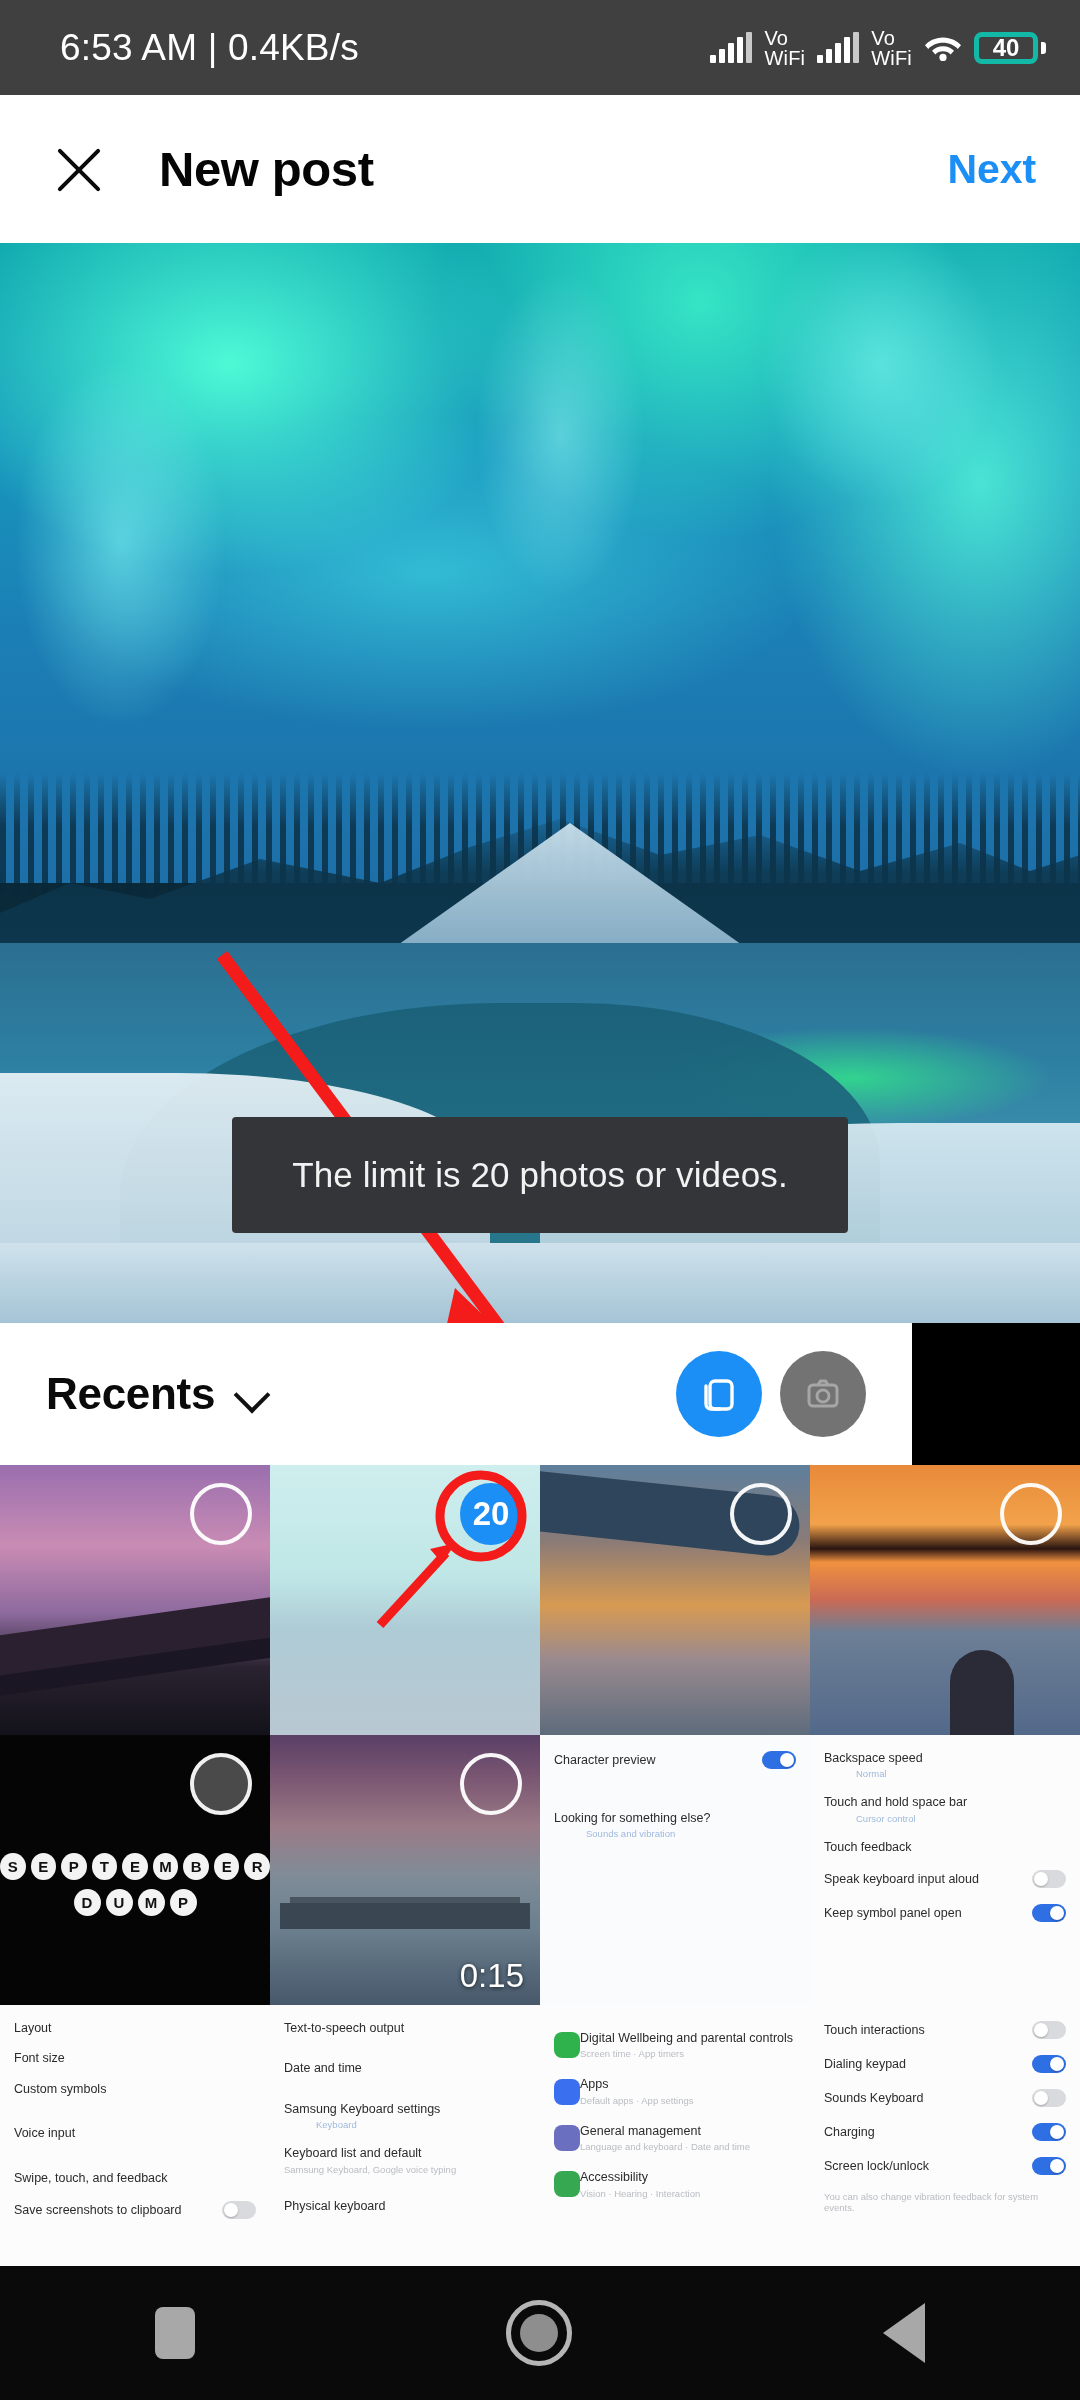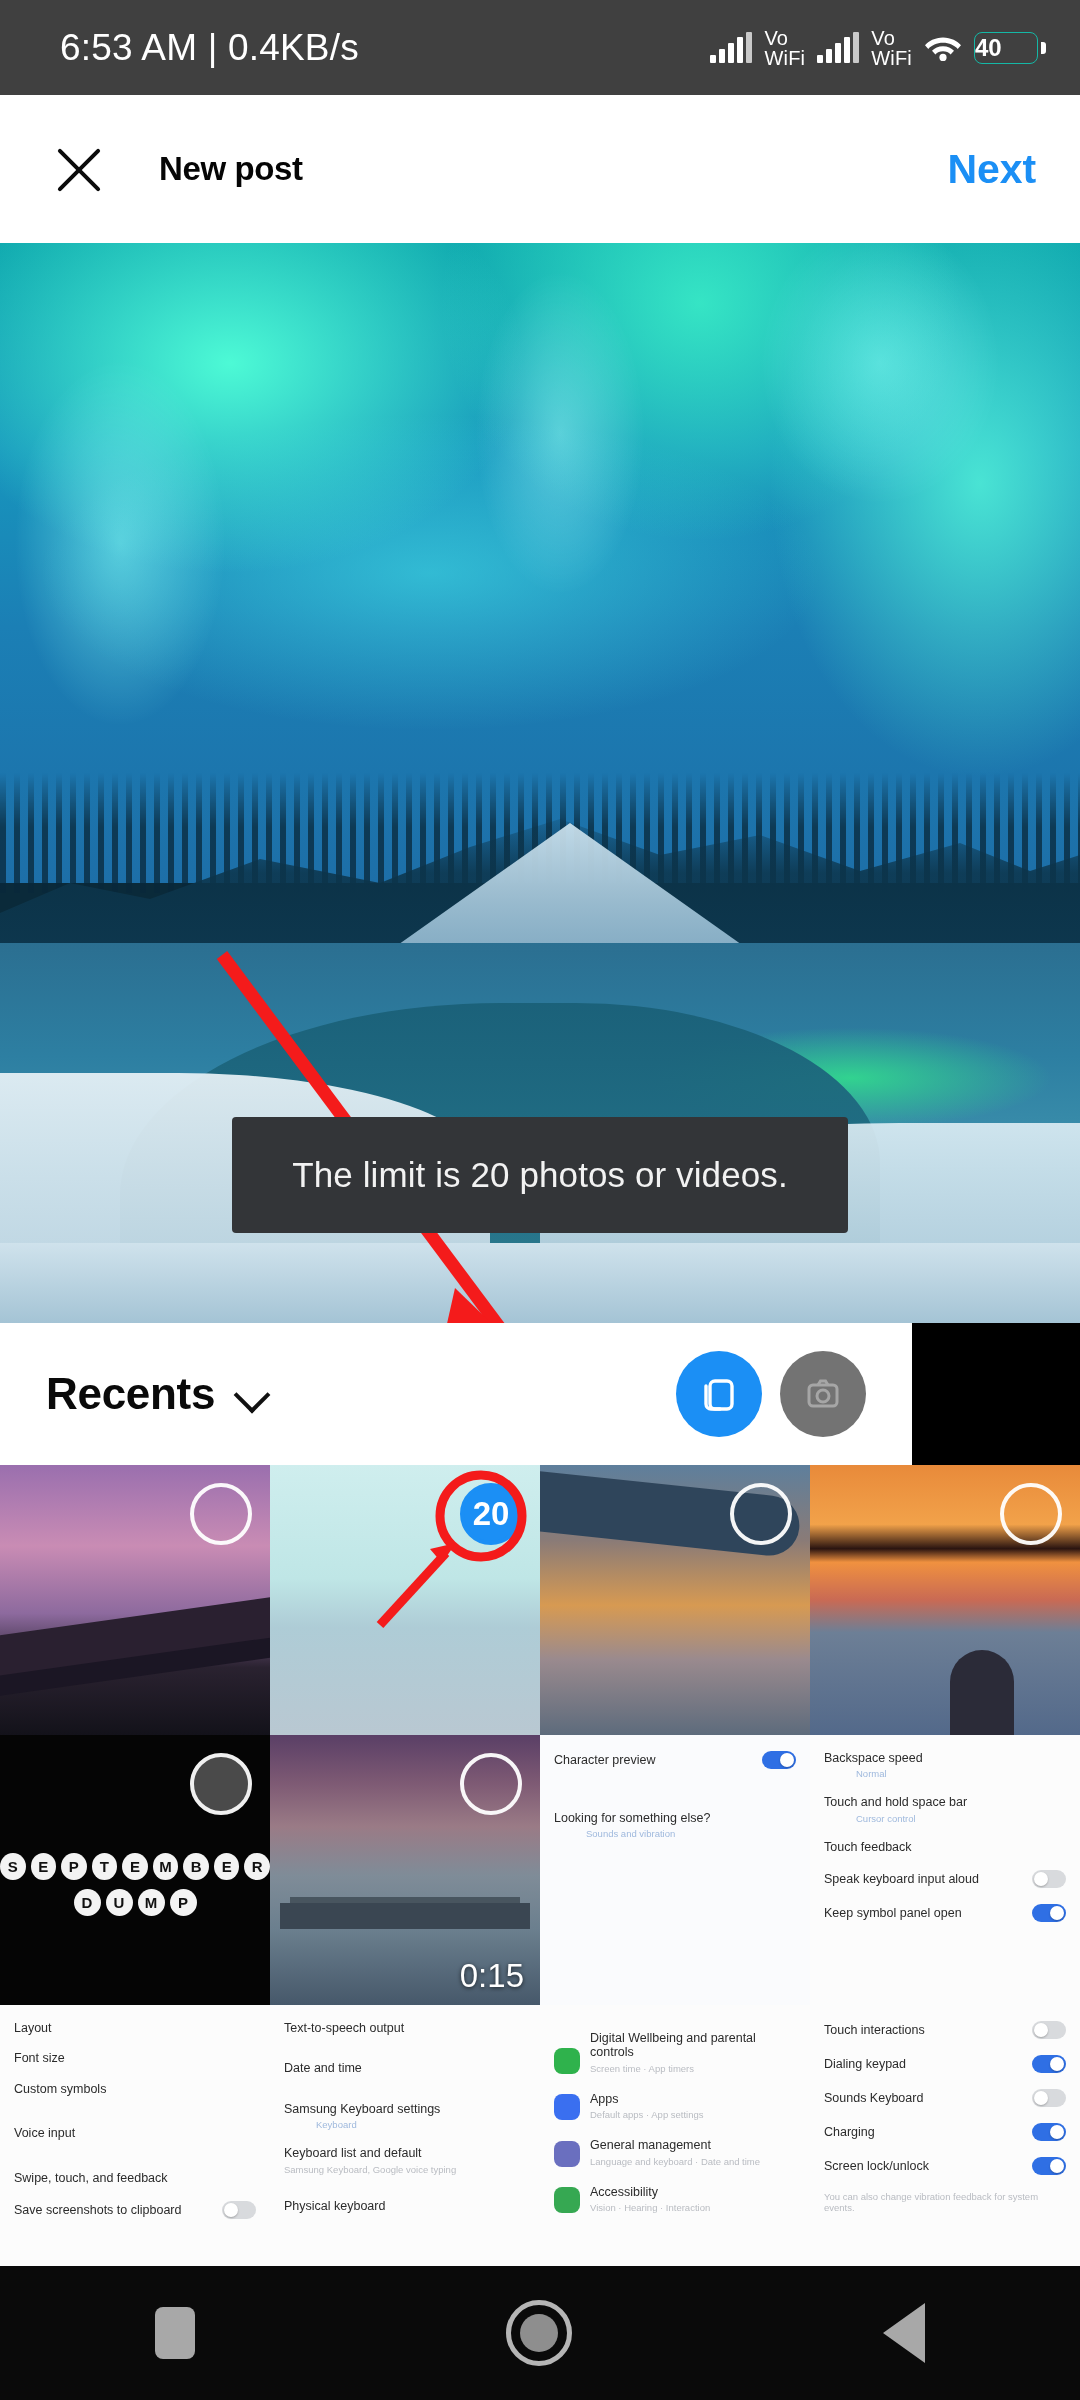--- a/index.html
+++ b/index.html
@@ -24,35 +24,35 @@
   .sig.dim i:nth-child(1){background:#fff;}
 
   .volte { color:#fff; font-size:20px; line-height:1.0; text-align:left;
     font-weight:500; letter-spacing:.2px; }
   .volte b{display:block;font-weight:500;}
 
   .wifi { position:relative; width:38px; height:29px; }
   .wifi svg { display:block; }
 
   .batt { position:relative; display:flex; align-items:center; }
-  .batt-body { width:64px; height:32px; border:1px solid #14b8a6; border-radius:8px;
-    display:flex; align-items:center; justify-content:flex-start; }
+  .batt-body { width:64px; height:32px; border:5px solid #14b8a6; border-radius:8px;
+    display:flex; align-items:center; justify-content:center; }
   .batt-num { color:#fff; font-size:24px; font-weight:600; letter-spacing:0; }
   .batt-cap { width:5px; height:12px; background:#fff; border-radius:0 3px 3px 0;
     margin-left:3px; }
 
   
   .appbar { position:absolute; left:0; top:95px; width:1080px; height:148px;
     background:#fff; display:flex; align-items:center; padding:0 44px; }
   .close-btn { width:70px; height:70px; position:relative; flex:0 0 auto; }
   .close-btn:before, .close-btn:after { content:""; position:absolute; left:6px; top:34px;
     width:58px; height:4px; background:#0b0b0b; border-radius:2px; }
   .close-btn:before { transform:rotate(45deg); }
   .close-btn:after  { transform:rotate(-45deg); }
-  .appbar-title { font-size:33px; font-weight:700; color:#050505; margin-left:45px;
+  .appbar-title { font-size:49px; font-weight:700; color:#050505; margin-left:45px;
     letter-spacing:-.4px; }
   .next-btn { margin-left:auto; font-size:41px; font-weight:600; color:#1b8ff5;
     letter-spacing:-.1px; }
 
   
   .preview { position:absolute; left:0; top:243px; width:1080px; height:1080px;
     overflow:hidden; background:#0a2a3a; }
   .aurora { position:absolute; inset:0; }
   .sky { position:absolute; left:0; top:0; width:1080px; height:640px;
     background:
@@ -157,21 +157,21 @@
   .s-flex { display:flex; align-items:center; justify-content:space-between; gap:20px; }
   .tg { width:34px; height:18px; border-radius:10px; background:#d8dadd; position:relative;
     flex:0 0 auto; }
   .tg:after { content:""; position:absolute; top:2px; left:2px; width:14px; height:14px;
     border-radius:50%; background:#fff; box-shadow:0 1px 2px rgba(0,0,0,.25); }
   .tg.on { background:#2f6fe4; }
   .tg.on:after { left:18px; }
   .ic { width:26px; height:26px; border-radius:8px; flex:0 0 auto; }
   .ic.green { background:#2fb24c; } .ic.blue { background:#3a6ff0; }
   .ic.purple { background:#6a6fbf; } .ic.green2 { background:#36a852; }
-  .s-ico-row { display:flex; align-items:flex-end; gap:10px; margin-bottom:18px; }
+  .s-ico-row { display:flex; align-items:center; margin-bottom:18px; }
 
   
   .navbar { position:absolute; left:0; top:2266px; width:1080px; height:134px;
     background:#0a0a0a; display:flex; align-items:center; justify-content:space-around; }
   .nav-sq { width:40px; height:52px; background:#a8a8a8; border-radius:8px; }
   .nav-ci { width:66px; height:66px; border-radius:50%; border:5px solid #b5b5b5;
     display:flex; align-items:center; justify-content:center; }
   .nav-ci i { width:38px; height:38px; border-radius:50%; background:#8e8e8e; display:block; }
   .nav-tri { width:0; height:0; border-top:30px solid transparent; border-bottom:30px solid transparent;
     border-right:42px solid #a8a8a8; }

